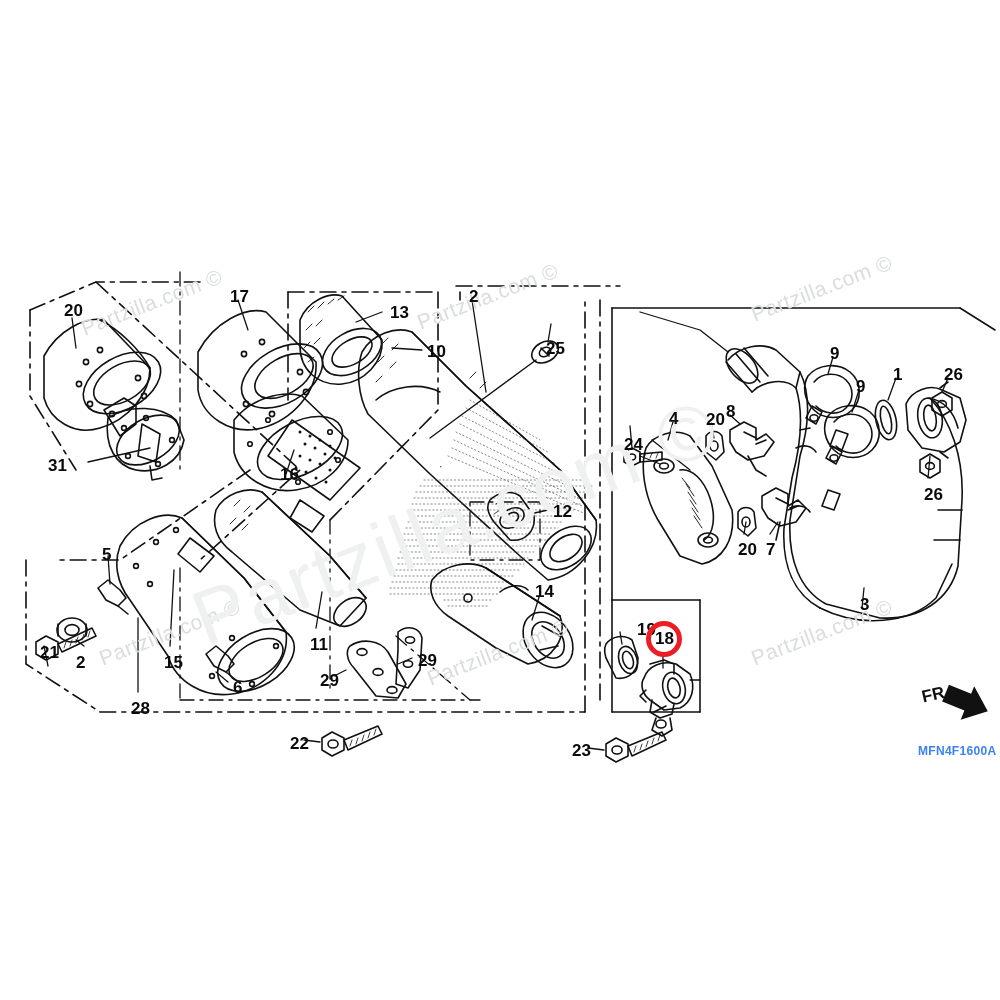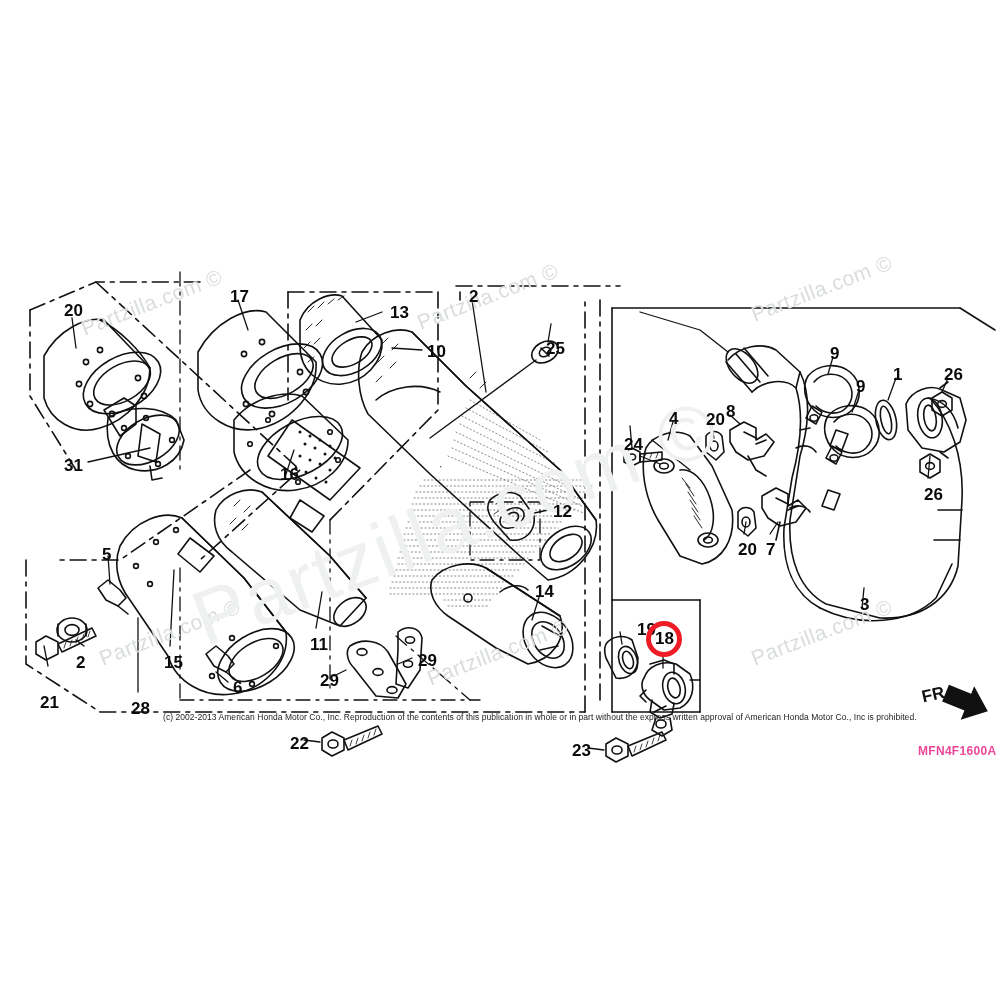--- a/index.html
+++ b/index.html
@@ -133,21 +133,21 @@
     transform: rotate(-13deg);
     transform-origin: left top;
   }
   #diagram-code {
     position: absolute;
     left: 918px;
     top: 744px;
     font-family: "Liberation Sans", sans-serif;
     font-size: 12px;
     font-weight: bold;
-    color: #ec4899;
+    color: #3b82f6;
     letter-spacing: 0.3px;
   }
 </style>
 </head>
 <body>
 
 <div id="page">
 
 
   <div id="diagram">
@@ -591,25 +591,25 @@
         <div class="watermark big" style="left: 180px; top: 580px;">Partzilla.com  ©</div>
       </div>
 
     <div id="callout-layer">
         <div class="callout" style="left: 64px; top: 302px;">20</div>
         <div class="callout" style="left: 230px; top: 288px;">17</div>
         <div class="callout" style="left: 390px; top: 304px;">13</div>
         <div class="callout" style="left: 469px; top: 288px;">2</div>
         <div class="callout" style="left: 427px; top: 343px;">10</div>
         <div class="callout" style="left: 546px; top: 313px; margin-top: 27px;">25</div>
-        <div class="callout" style="left: 64px; top: 457px;">31</div>
+        <div class="callout" style="left: 48px; top: 457px;">31</div>
         <div class="callout" style="left: 280px; top: 466px;">16</div>
         <div class="callout" style="left: 553px; top: 503px;">12</div>
         <div class="callout" style="left: 102px; top: 546px;">5</div>
-        <div class="callout" style="left: 40px; top: 694px;">21</div>
+        <div class="callout" style="left: 40px; top: 644px;">21</div>
         <div class="callout" style="left: 76px; top: 654px;">2</div>
         <div class="callout" style="left: 164px; top: 654px; text-align: center;">15</div>
         <div class="callout" style="left: 131px; top: 700px;">28</div>
         <div class="callout" style="left: 233px; top: 679px;">6</div>
         <div class="callout" style="left: 310px; top: 636px;">11</div>
         <div class="callout" style="left: 418px; top: 652px;">29</div>
         <div class="callout" style="left: 320px; top: 672px;">29</div>
         <div class="callout" style="left: 535px; top: 583px;">14</div>
         <div class="callout" style="left: 290px; top: 735px;">22</div>
         <div class="callout" style="left: 572px; top: 742px;">23</div>
@@ -623,21 +623,20 @@
         <div class="callout" style="left: 944px; top: 366px;">26</div>
         <div class="callout" style="left: 924px; top: 486px;">26</div>
         <div class="callout" style="left: 738px; top: 541px;">20</div>
         <div class="callout" style="left: 766px; top: 541px;">7</div>
         <div class="callout" style="left: 860px; top: 596px;">3</div>
         <div class="callout" style="left: 613px; top: 621px; padding-left: 24px;">19</div>
         <div class="callout-ring" style="left: 646px; top: 621px; border-color: rgb(238, 28, 37);"></div>
         <div class="callout highlight" style="left: 655px; top: 630px;">18</div>
       </div>
 
-    <div id="copyright">(c) 2002-2013 American Honda Motor Co., Inc. Reproduction of the contents of this publication in whole or in part without the express written approval of American Honda Motor Co., Inc is prohibited.</div>
 
     <div id="fr-indicator">
       <div id="fr-label">FR.</div>
       <svg width="76" height="48" viewBox="0 0 76 48">
         <path d="M24 8 L48 8 L48 0 L70 18 L48 36 L48 26 L24 26 Z" fill="#111111" transform="rotate(22 40 18)"></path>
       </svg>
     </div>
 
     <div id="diagram-code">MFN4F1600A</div>
   </div>

